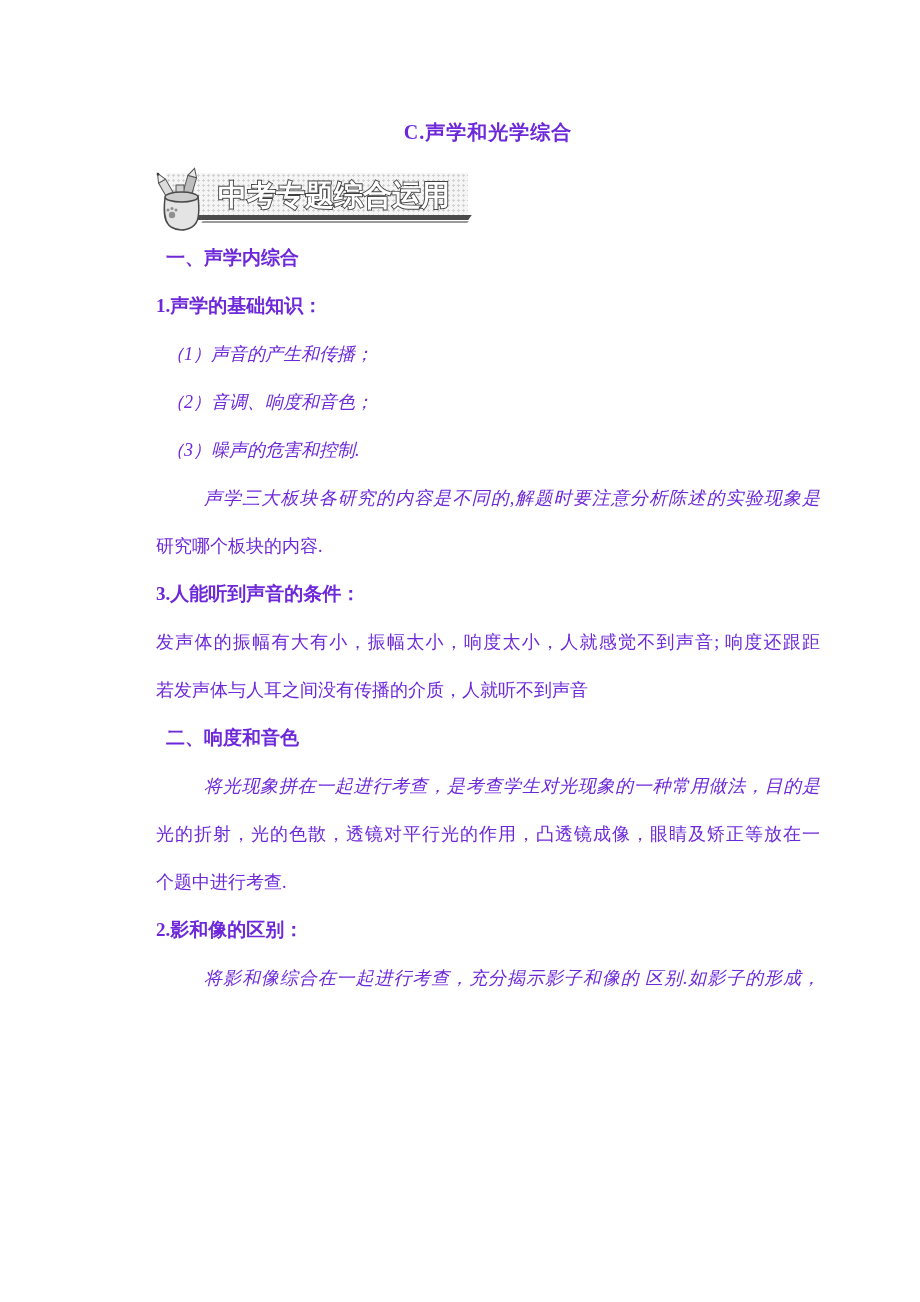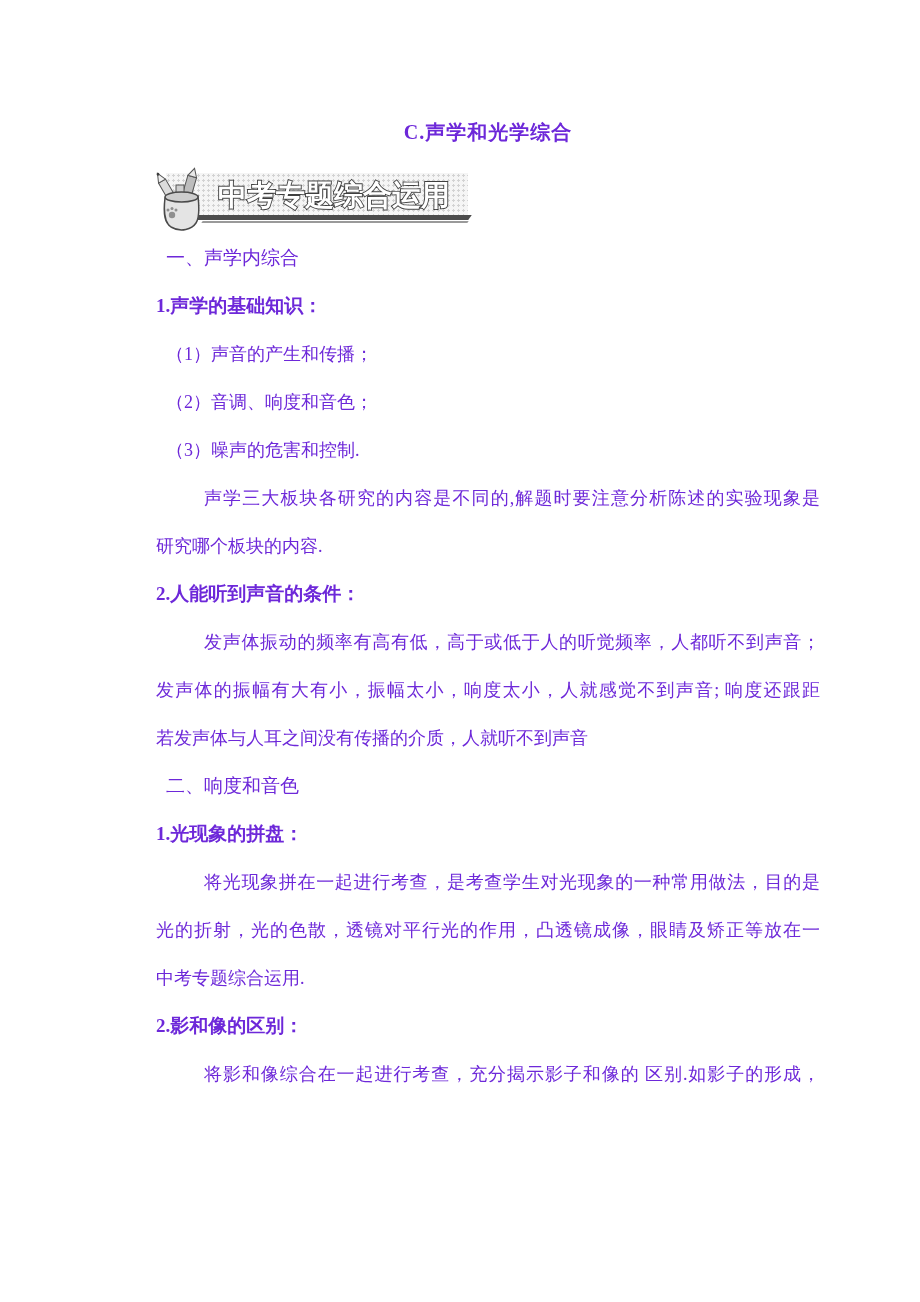--- a/index.html
+++ b/index.html
@@ -43,24 +43,24 @@
   
   .body{
     margin:5px 0 0 128px;
     width:664px;
   }
   .line{
     height:48px;line-height:48px;
     font-size:18px;
     white-space:nowrap;
   }
-  .h1{font-weight:normal;font-size:19px;padding-left:10px;}
+  .h1{font-weight:bold;font-size:19px;padding-left:10px;}
   .h2{font-weight:bold;font-size:19px;}
-  .li{padding-left:10px;}
-  .ind{text-indent:48px;}
+  .li{padding-left:10px;font-style:italic;}
+  .ind{text-indent:48px;font-style:italic;}
   .fill{
     white-space:normal;
     text-align:justify;
     text-align-last:justify;
   }
 </style>
 </head>
 <body>
 
 <div class="page">
@@ -102,26 +102,24 @@
   </div>
 
   <div class="body">
     <div class="line h1">一、声学内综合</div>
     <div class="line h2">1.声学的基础知识：</div>
     <div class="line li">（1）声音的产生和传播；</div>
     <div class="line li">（2）音调、响度和音色；</div>
     <div class="line li">（3）噪声的危害和控制.</div>
     <div class="line ind fill">声学三大板块各研究的内容是不同的,解题时要注意分析陈述的实验现象是</div>
     <div class="line">研究哪个板块的内容.</div>
-    <div class="line h2">2.人能听到声音的条件：</div>
-    <div class="line ind fill">发声体振动的频率有高有低，高于或低于人的听觉频率，人都听不到声音；</div>
+    <div class="line h2">3.人能听到声音的条件：</div>
     <div class="line fill">发声体的振幅有大有小，振幅太小，响度太小，人就感觉不到声音; 响度还跟距</div>
     <div class="line">若发声体与人耳之间没有传播的介质，人就听不到声音</div>
     <div class="line h1">二、响度和音色</div>
-    <div class="line h2">1.光现象的拼盘：</div>
     <div class="line ind fill">将光现象拼在一起进行考查，是考查学生对光现象的一种常用做法，目的是</div>
     <div class="line fill">光的折射，光的色散，透镜对平行光的作用，凸透镜成像，眼睛及矫正等放在一</div>
-    <div class="line">中考专题综合运用.</div>
+    <div class="line">个题中进行考查.</div>
     <div class="line h2">2.影和像的区别：</div>
     <div class="line ind fill">将影和像综合在一起进行考查，充分揭示影子和像的 区别.如影子的形成，</div>
   </div>
 
 </div>
 
 </body></html>

